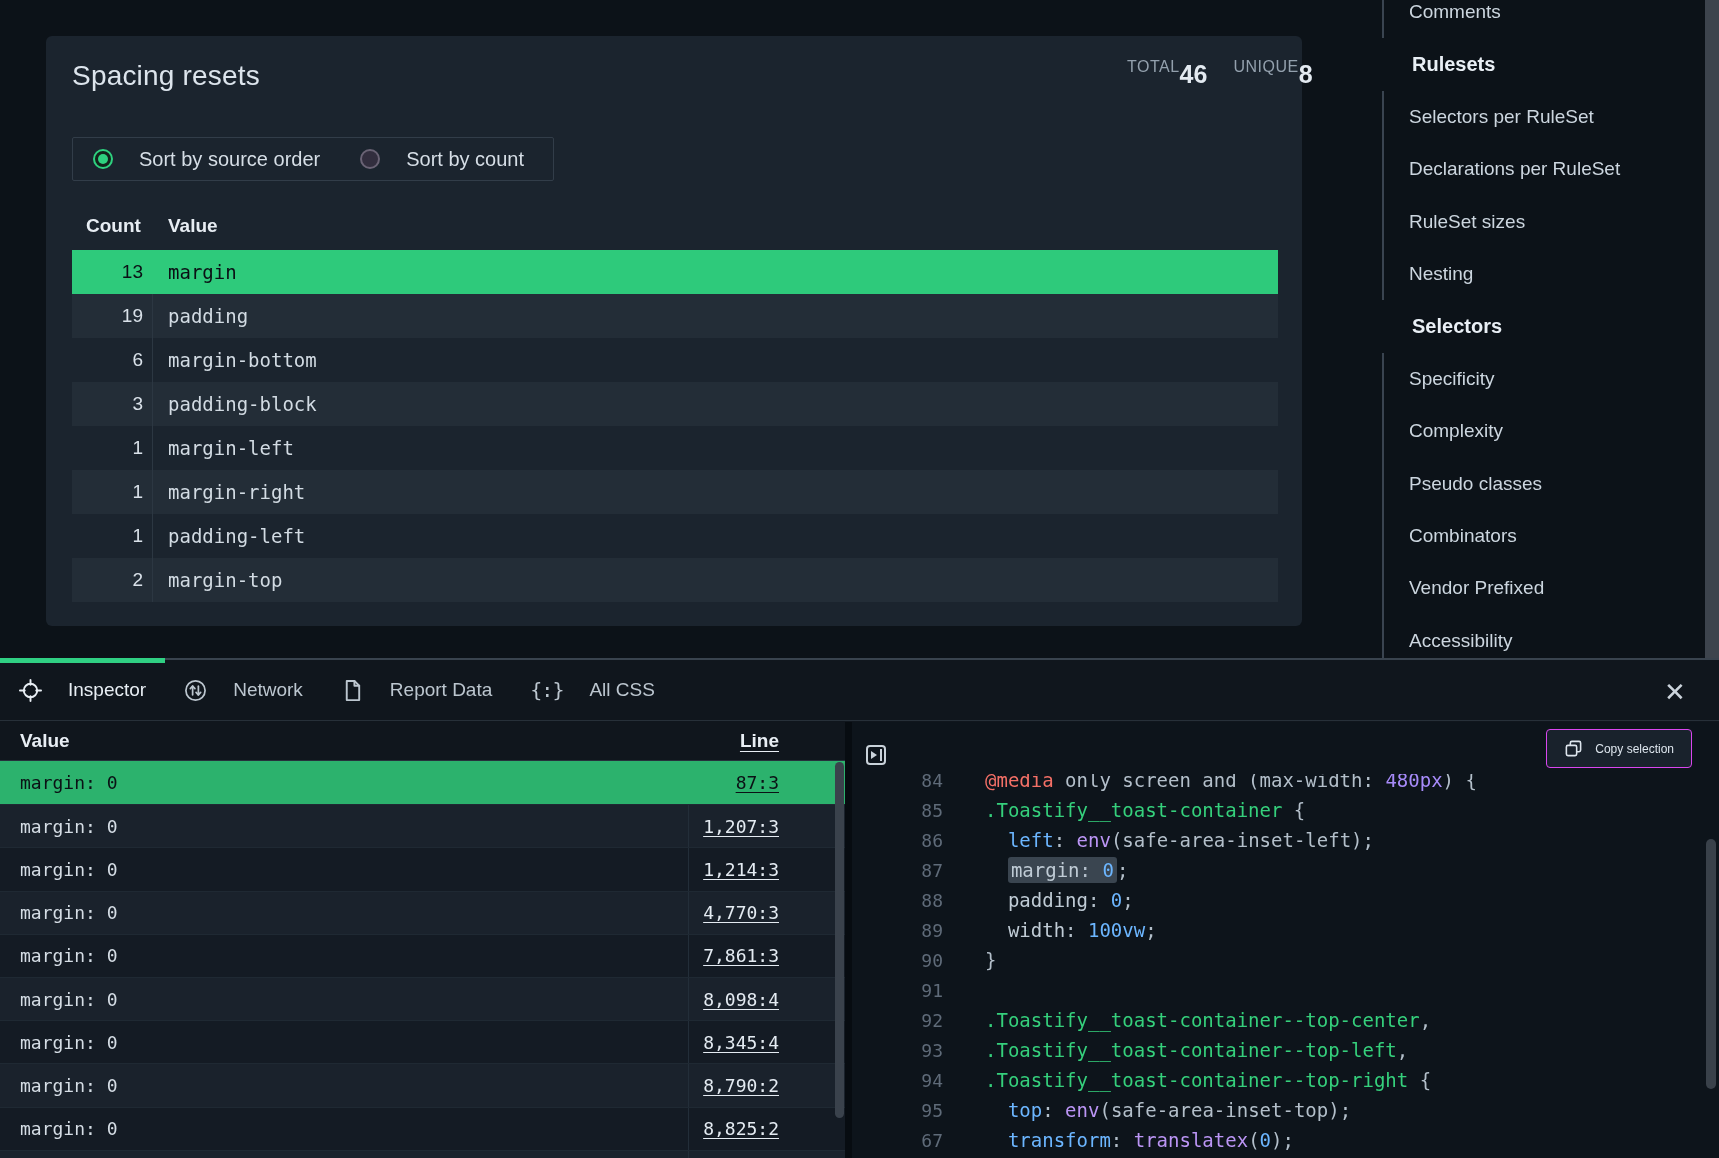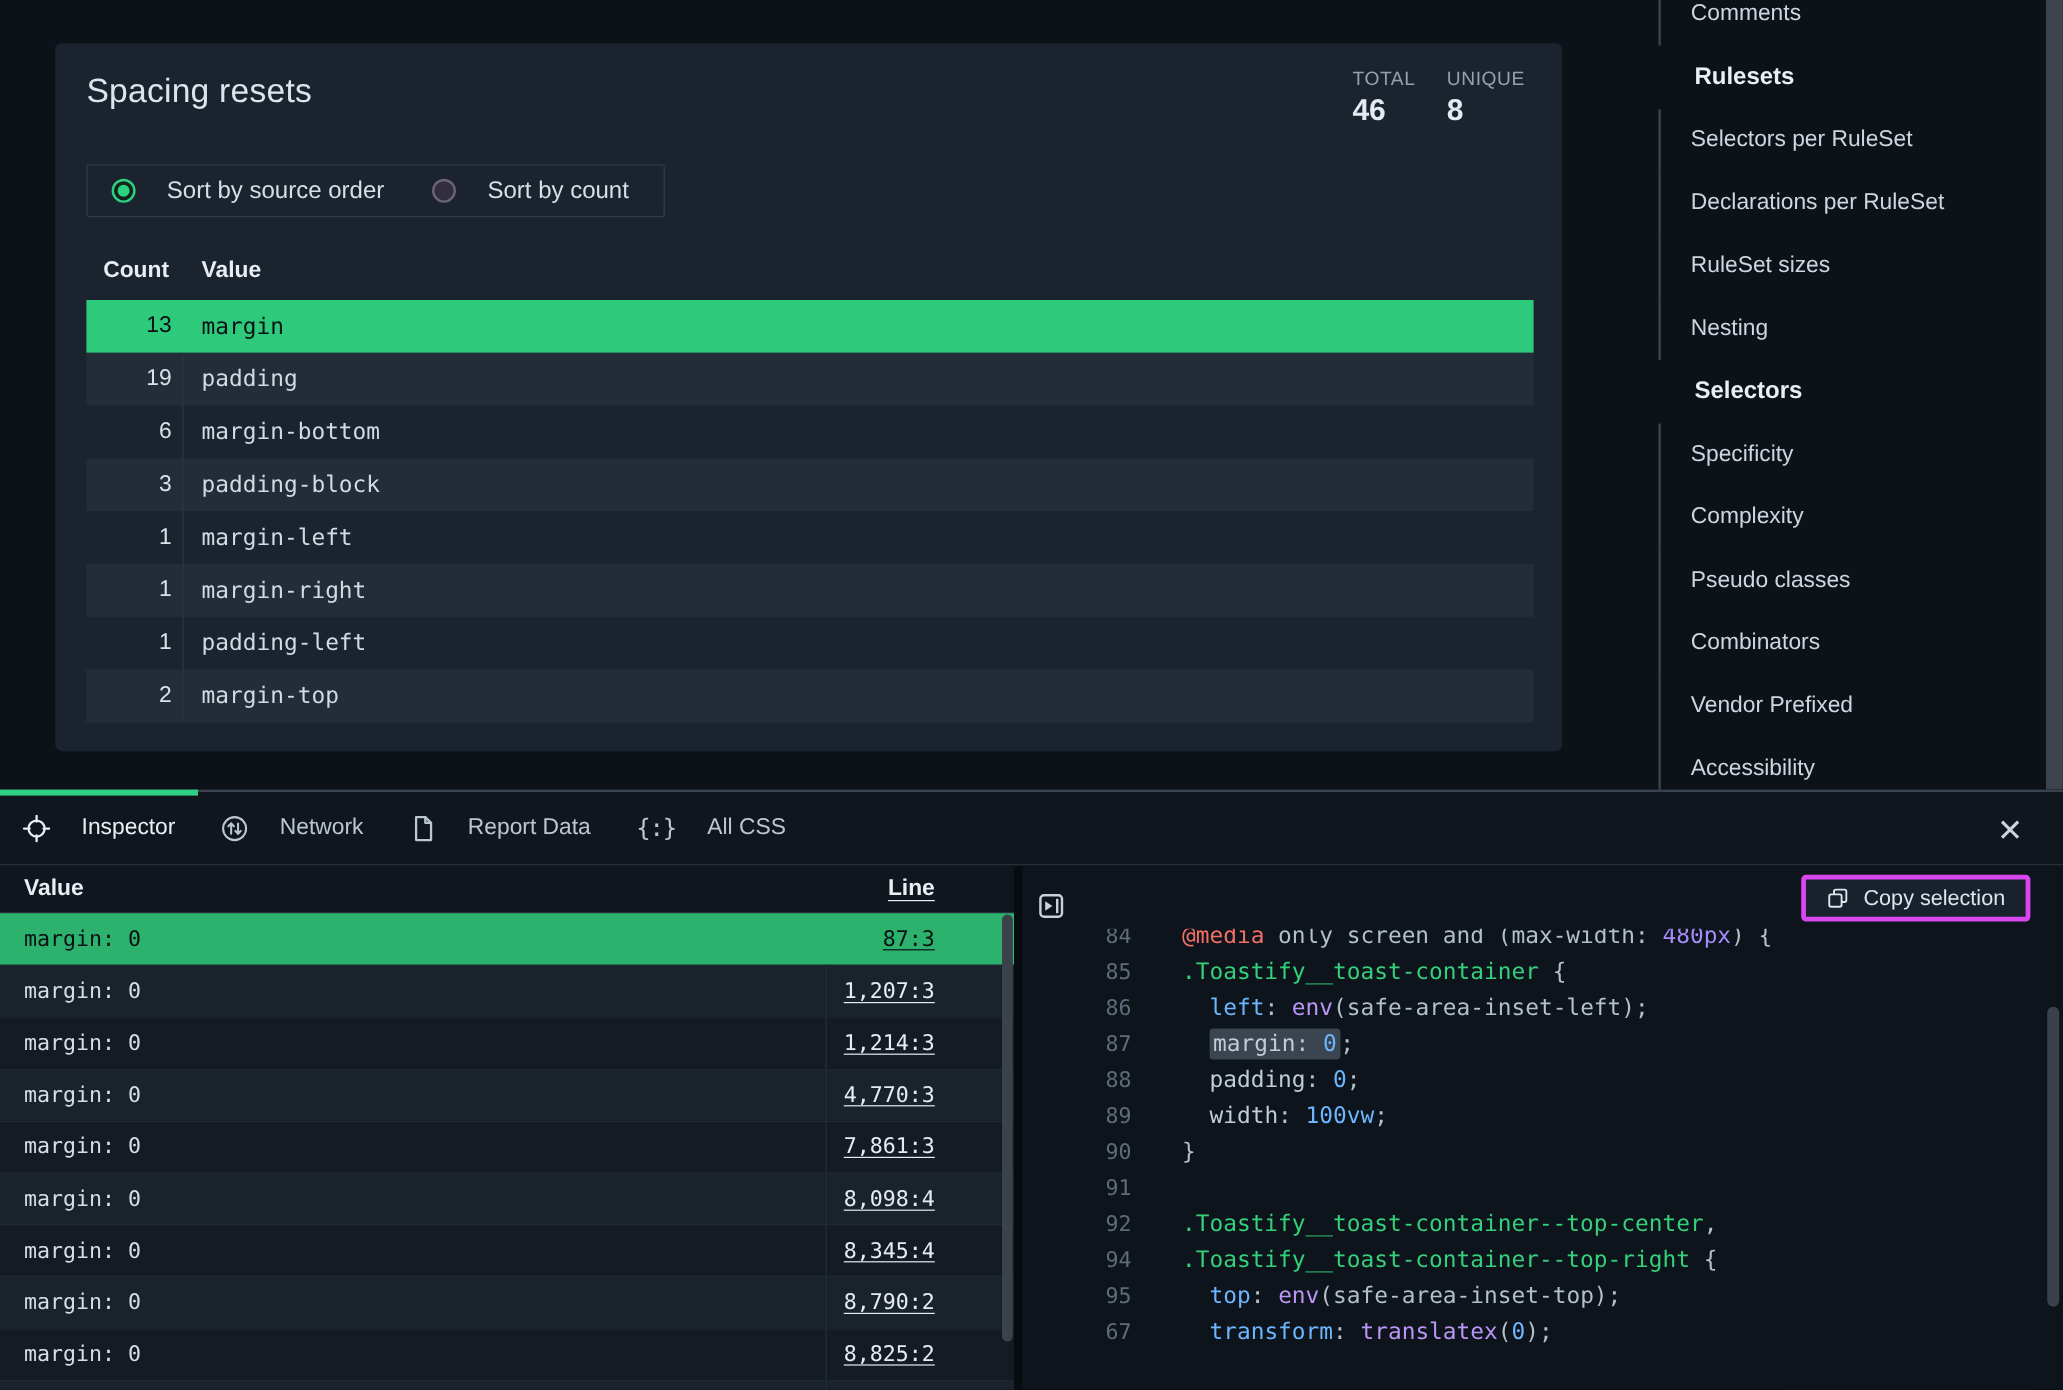--- a/index.html
+++ b/index.html
@@ -9,21 +9,21 @@
     background:#0c1218; font-family:"Liberation Sans", sans-serif;
     color:#d7dfe7; -webkit-font-smoothing:antialiased;
   }
 
   
   .card { position:absolute; left:46px; top:36px; width:1256px; height:590px;
           background:#1b242e; border-radius:6px; }
   .card-title { position:absolute; left:26px; top:24px; margin:0;
           font-size:28px; line-height:32px; font-weight:400; color:#dce4ec; letter-spacing:.2px; }
   .stats { position:absolute; left:1081px; top:22px; display:flex; gap:26px; }
-  .stat { display:flex; flex-direction:column; }
+  .stat { display:flex; flex-direction:row; }
   .stat-label { font-size:16px; color:#93a0ad; letter-spacing:.5px; }
   .stat-value { font-size:25px; font-weight:700; color:#e3eaf1; margin-top:2px; }
 
   .sort-box { position:absolute; left:26px; top:101px; width:482px; height:44px;
           border:1px solid #323d49; border-radius:2px;
           display:flex; align-items:center; gap:40px; padding:0 20px; }
   .radio-opt { display:flex; align-items:center; gap:26px; font-size:20px; color:#d6dee6; cursor:pointer; }
   .radio { width:20px; height:20px; border-radius:50%; flex:none; position:relative; }
   .radio.sel { border:2px solid #2ed17f; background:#13241c; }
   .radio.sel::after { content:""; position:absolute; inset:3px; border-radius:50%; background:#2ed17f; }
@@ -94,22 +94,22 @@
   .pane-divider { position:absolute; left:845px; top:62px; width:7px; bottom:0; background:#070c11; }
 
   
   .code-pane { position:absolute; left:852px; right:0; top:62px; bottom:0; background:#0d141b; }
   .toggle-btn { position:absolute; left:14px; top:23px; width:20px; height:20px;
           border:2px solid #c9d2da; border-radius:4px; cursor:pointer; }
   .toggle-btn::before { content:""; position:absolute; left:3px; top:4px;
           border-left:6px solid #c9d2da; border-top:4px solid transparent; border-bottom:4px solid transparent; }
   .toggle-btn::after { content:""; position:absolute; right:2px; top:2px; bottom:2px; width:2px; background:#c9d2da; }
   .copy-btn { position:absolute; right:27px; top:7px; height:39px; padding:0 17px;
-          border:4px solid #d946ef; background:#19222c; border-radius:4px;
-          display:flex; align-items:center; gap:12px; font-size:18px; color:#dde5ed; cursor:pointer; }
+          border:1px solid #d946ef; background:#19222c; border-radius:4px;
+          display:flex; align-items:center; gap:12px; font-size:12px; color:#dde5ed; cursor:pointer; }
   .copy-btn svg { width:19px; height:19px; display:block; }
   .code-clip { position:absolute; left:0; right:16px; top:52px; bottom:0; overflow:hidden; }
   .code-lines { position:absolute; top:-9px; left:0; right:0; }
   .cline { height:30px; display:flex; align-items:center;
           font-family:"DejaVu Sans Mono", monospace; font-size:19px; white-space:pre; }
   .cnum { width:91px; text-align:right; color:#5f6b79; flex:none; font-size:18px; }
   .ccode { margin-left:42px; }
   .tk-at   { color:#f47067; }
   .tk-pl   { color:#b3bfca; }
   .tk-sel  { color:#35d07c; }
@@ -342,20 +342,21 @@
       <div class="code-lines" id="code-lines">
           <div class="cline"><span class="cnum">84</span><span class="ccode"><span class="tk-at">@media</span><span class="tk-pl"> only screen and (max-width: </span><span class="tk-un">480px</span><span class="tk-pl">) {</span></span></div>
           <div class="cline"><span class="cnum">85</span><span class="ccode"><span class="tk-sel">.Toastify__toast-container</span><span class="tk-pl"> {</span></span></div>
           <div class="cline"><span class="cnum">86</span><span class="ccode"><span class="tk-pl">  </span><span class="tk-prop">left</span><span class="tk-pl">: </span><span class="tk-fn">env</span><span class="tk-pl">(safe-area-inset-left);</span></span></div>
           <div class="cline"><span class="cnum">87</span><span class="ccode"><span class="tk-pl">  </span><span class="tk-hl"><span class="tk-prop2">margin</span><span class="tk-pl">: </span><span class="tk-val">0</span></span><span class="tk-pl">;</span></span></div>
           <div class="cline"><span class="cnum">88</span><span class="ccode"><span class="tk-pl">  </span><span class="tk-prop2">padding</span><span class="tk-pl">: </span><span class="tk-val">0</span><span class="tk-pl">;</span></span></div>
           <div class="cline"><span class="cnum">89</span><span class="ccode"><span class="tk-pl">  </span><span class="tk-prop2">width</span><span class="tk-pl">: </span><span class="tk-val">100vw</span><span class="tk-pl">;</span></span></div>
           <div class="cline"><span class="cnum">90</span><span class="ccode"><span class="tk-pl">}</span></span></div>
           <div class="cline"><span class="cnum">91</span><span class="ccode"></span></div>
           <div class="cline"><span class="cnum">92</span><span class="ccode"><span class="tk-sel">.Toastify__toast-container--top-center</span><span class="tk-pl">,</span></span></div>
+          <div class="cline"><span class="cnum">93</span><span class="ccode"><span class="tk-sel">.Toastify__toast-container--top-left</span><span class="tk-pl">,</span></span></div>
           <div class="cline"><span class="cnum">94</span><span class="ccode"><span class="tk-sel">.Toastify__toast-container--top-right</span><span class="tk-pl"> {</span></span></div>
           <div class="cline"><span class="cnum">95</span><span class="ccode"><span class="tk-pl">  </span><span class="tk-prop">top</span><span class="tk-pl">: </span><span class="tk-fn">env</span><span class="tk-pl">(safe-area-inset-top);</span></span></div>
           <div class="cline"><span class="cnum">67</span><span class="ccode"><span class="tk-pl">  </span><span class="tk-prop">transform</span><span class="tk-pl">: </span><span class="tk-fn">translatex</span><span class="tk-pl">(</span><span class="tk-val">0</span><span class="tk-pl">);</span></span></div>
         </div>
     </div>
     <div class="code-scrollbar"></div>
   </div>
 </section>
 
 </body></html>

